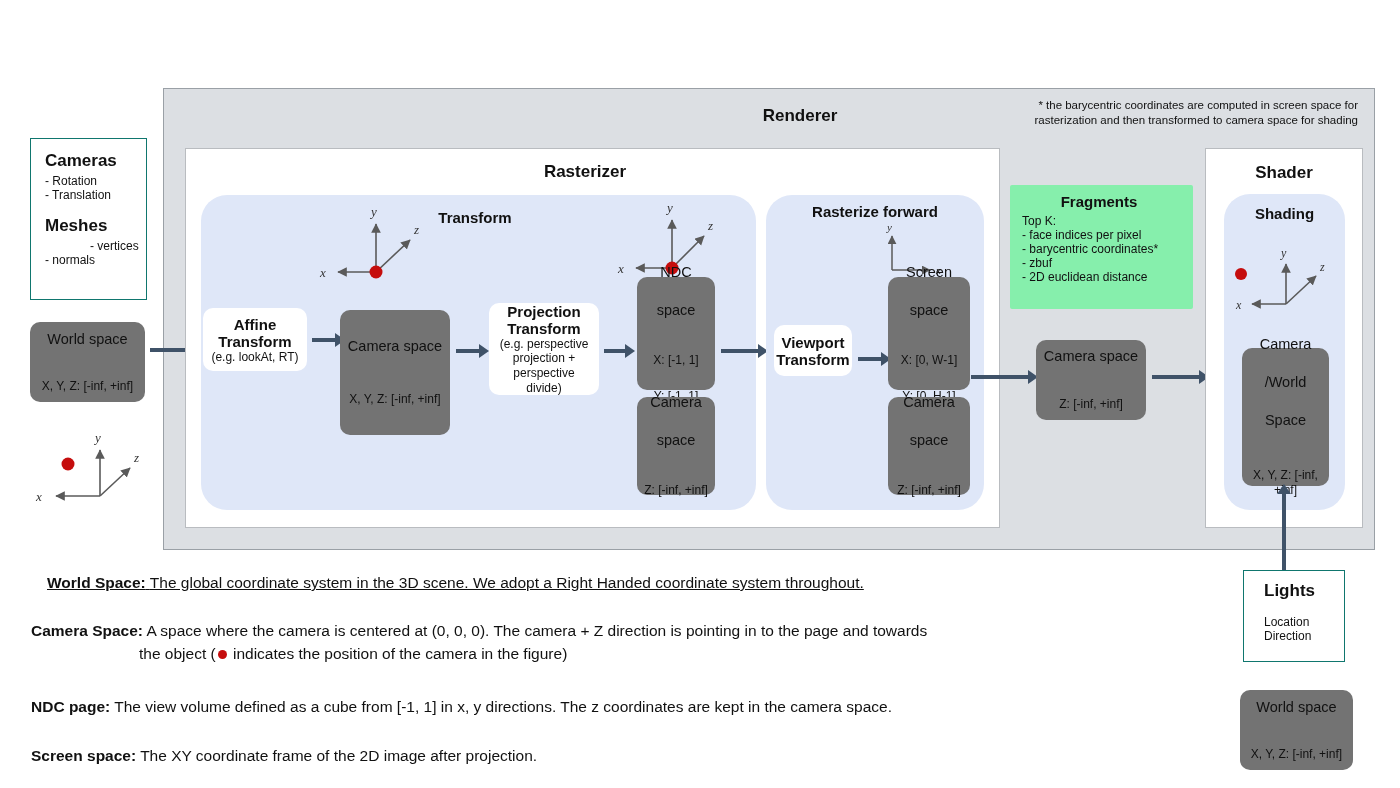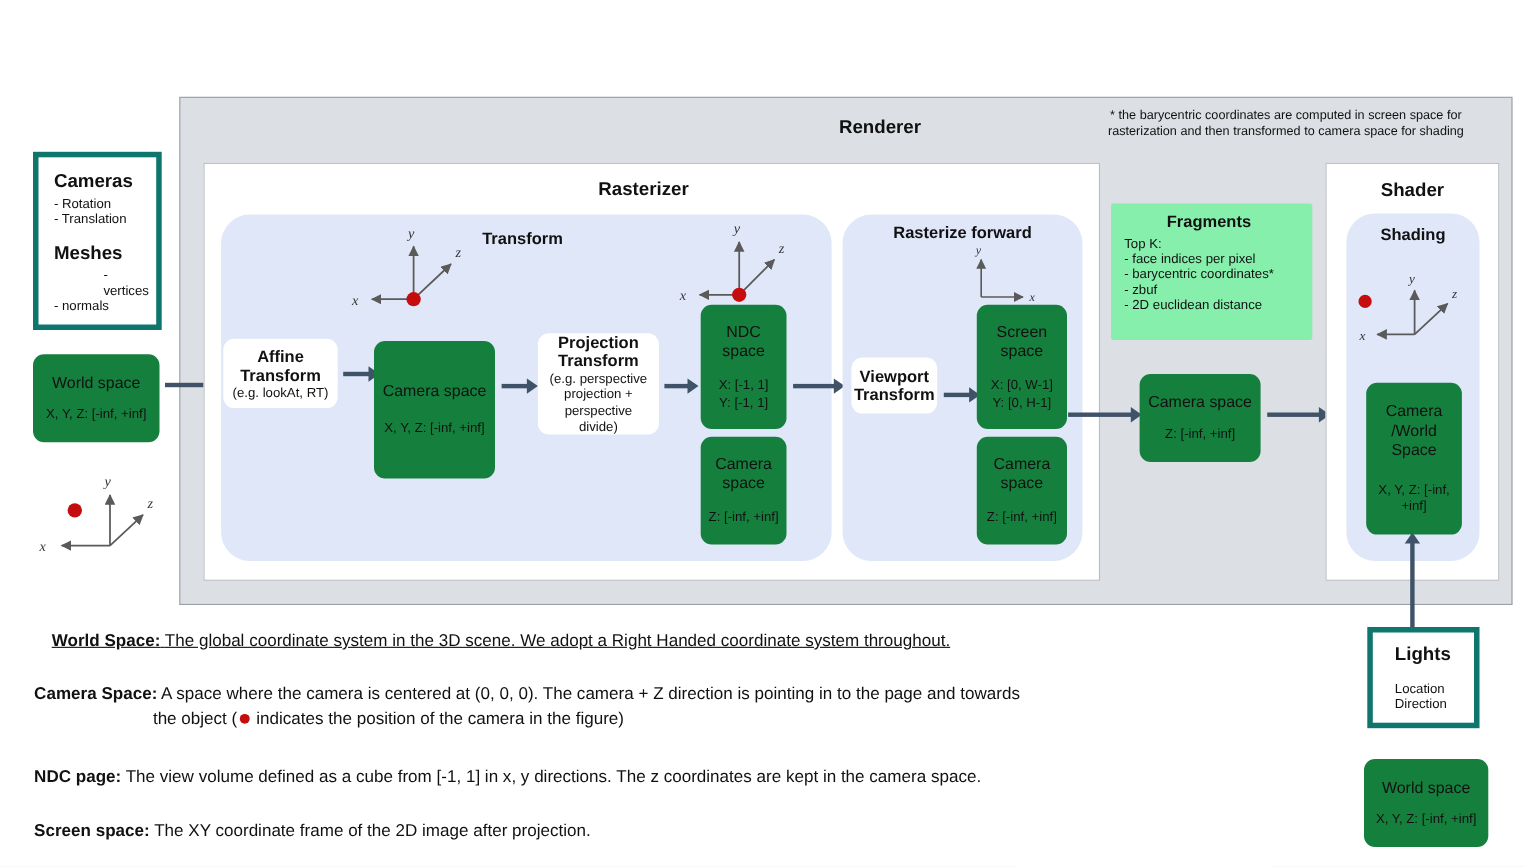--- a/index.html
+++ b/index.html
@@ -17,27 +17,27 @@
   .panel-white{
     background:#ffffff;border:1.5px solid #b9bcc0;
   }
   .panel-blue{
     background:#dfe7f8;border-radius:26px;
   }
   .box-white{
     background:#ffffff;border-radius:10px;
   }
   .box-peach{
-    background:#15803d;border-radius:10px;
+    background:#737373;border-radius:10px;gap:20px;
   }
   .box-yellow{
     background:#86efac;border-radius:2px;
   }
   .box-plain{
-    background:#ffffff;border:5px solid #0f766e;
+    background:#ffffff;border:1px solid #0f766e;
   }
 
   .ctr{display:flex;flex-direction:column;align-items:center;justify-content:center;text-align:center;}
   .hdr{font-weight:bold;font-size:17px;}
   .sub-hdr{font-weight:bold;font-size:15px;}
 
   .spacename{font-size:14.5px;line-height:1.25;}
   .rangetext{font-size:12px;line-height:1.3;}
   .small{font-size:12px;}
   .tiny{font-size:11.5px;line-height:1.32;}
@@ -68,21 +68,21 @@
     background:#c50d0d;vertical-align:middle;margin:0 2px;
   }
 </style>
 </head>
 <body>
 
 <div class="abs panel-outer" style="left:163px;top:88px;width:1212px;height:462px;"></div>
 
 <div class="abs hdr" style="left:700px;top:106px;width:200px;text-align:center;">Renderer</div>
 
-<div class="abs tiny" style="left:980px;top:98px;width:378px;text-align:center;">* the barycentric coordinates are computed in screen space for rasterization and then transformed to camera space for shading</div>
+<div class="abs tiny" style="left:980px;top:98px;width:378px;text-align:right;">* the barycentric coordinates are computed in screen space for rasterization and then transformed to camera space for shading</div>
 
 <div class="abs box-plain" style="left:30px;top:138px;width:117px;height:162px;padding:12px 0 0 14px;">
   <div class="hdr">Cameras</div>
   <div class="small" style="margin-top:3px;">- Rotation</div>
   <div class="small">- Translation</div>
   <div class="hdr" style="margin-top:14px;">Meshes</div>
   <div class="small" style="margin-top:3px;margin-left:45px;">- vertices</div>
   <div class="small">- normals</div>
 </div>
 

